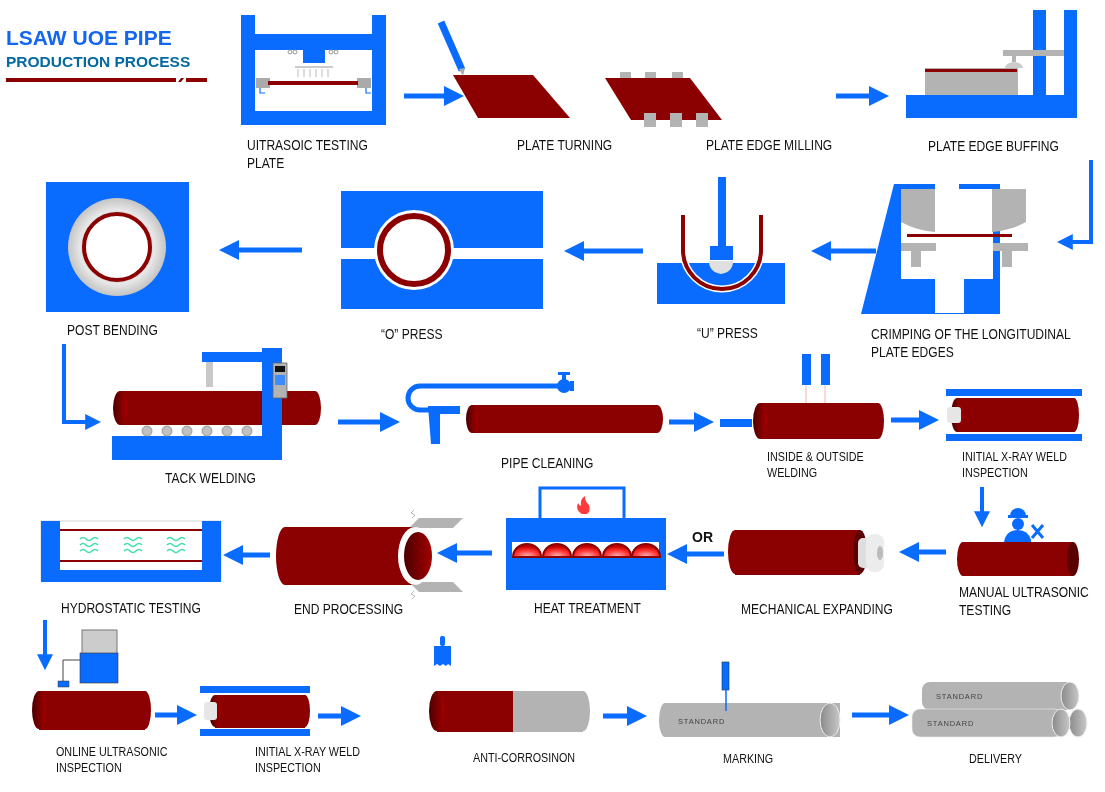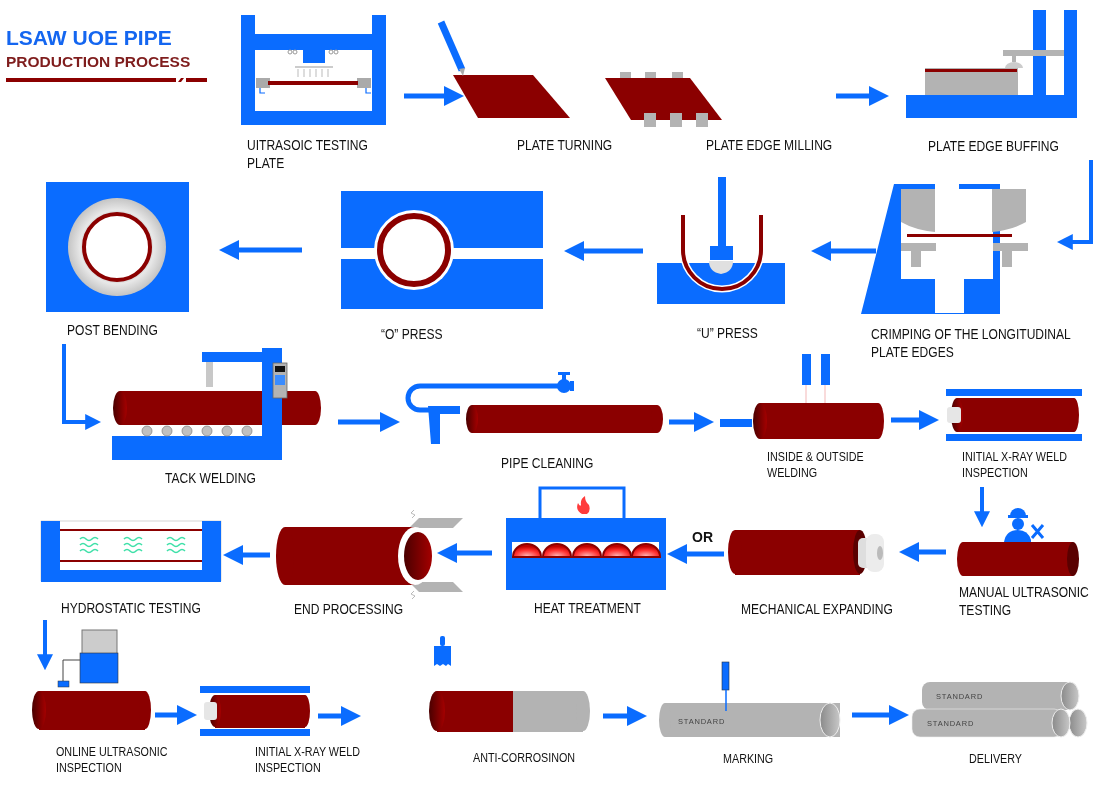--- a/index.html
+++ b/index.html
@@ -1,19 +1,19 @@
 <!DOCTYPE html>
 <html><head>
 <meta charset="utf-8">
 <style>
   html, body { margin: 0; padding: 0; background: #ffffff; }
   body { width: 1105px; height: 792px; position: relative; overflow: hidden; font-family: "Liberation Sans", "DejaVu Sans", sans-serif; }
   #stage { position: absolute; left: 0; top: 0; width: 1105px; height: 628px; }
   .title1 { position: absolute; left: 6px; top: 26px; font-weight: 700; font-size: 21px; color: #1466f0; letter-spacing: 0px; }
-  .title2 { position: absolute; left: 6px; top: 53px; font-weight: 700; font-size: 15.5px; color: #7f1d1d; }
+  .title2 { position: absolute; left: 6px; top: 53px; font-weight: 700; font-size: 15.5px; color: #0369a1; }
   .lbl { position: absolute; font-family: "Liberation Sans", "DejaVu Sans", sans-serif; font-size: 14px; color: #111; line-height: 18px; white-space: nowrap; transform: scaleX(0.86); transform-origin: left top; }
   .lbl.sm { font-size: 12.5px; line-height: 16px; }
   svg text { font-family: "Liberation Sans", "DejaVu Sans", sans-serif; }
 </style>
 </head>
 <body>
 
 <div id="stage">
 
   <div class="title1">LSAW UOE PIPE</div>

